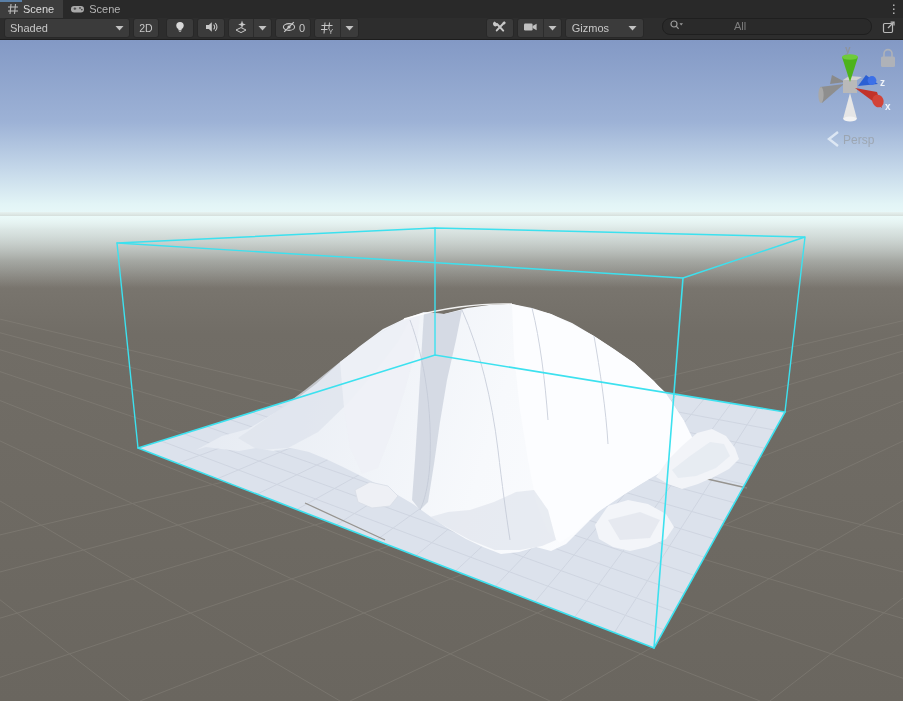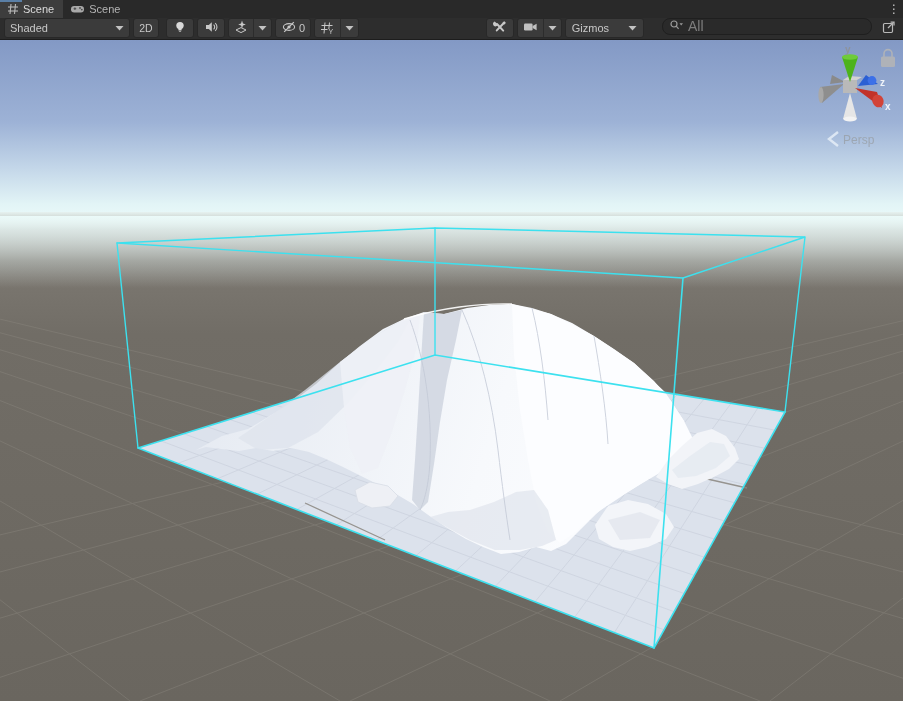--- a/index.html
+++ b/index.html
@@ -21,21 +21,21 @@
   .tb+.tb{margin-left:3px;}
   .shaded{width:114px;justify-content:space-between;padding:0 5px;margin-left:1px;}
   .btn2d{width:24px;justify-content:center;font-weight:normal;font-size:10.5px;margin-left:8px;}
   .iconbtn{width:26px;justify-content:center;}
   .grp{padding:0;}
   .grp .seg{height:100%;display:flex;align-items:center;justify-content:center;padding:0 4px;}
   .grp .seg+.seg{border-left:1px solid #2c2c2c;}
   .count{font-size:11px;color:#c8c8c8;margin-left:1px;}
   .gizmos-dd{padding:0 6px;gap:19px;margin-left:3px;}
   .searchbox{margin-left:18px;width:196px;height:15px;background:#2a2a2a;border:1px solid #1f1f1f;border-radius:8px;display:flex;align-items:center;padding:0 6px;gap:4px;}
-  .searchbox input{flex:1;background:transparent;border:none;outline:none;color:#cfcfcf;font-size:14px;font-family:"Liberation Sans",sans-serif;padding:0;min-width:0;}
+  .searchbox input{flex:1;background:transparent;border:none;outline:none;color:#cfcfcf;font-size:11px;font-family:"Liberation Sans",sans-serif;padding:0;min-width:0;margin-left:46px;}
   .searchbox input::placeholder{color:#7e7e7e;}
   .popout{margin-left:6px;width:22px;height:18px;display:flex;align-items:center;justify-content:center;}
   .chev{display:flex;align-items:center;}
 
   
   .scene{flex:1;position:relative;background:#8399c5;}
   .scene svg{display:block;}
   text{font-family:"Liberation Sans","DejaVu Sans",sans-serif;}
 </style>
 </head>

